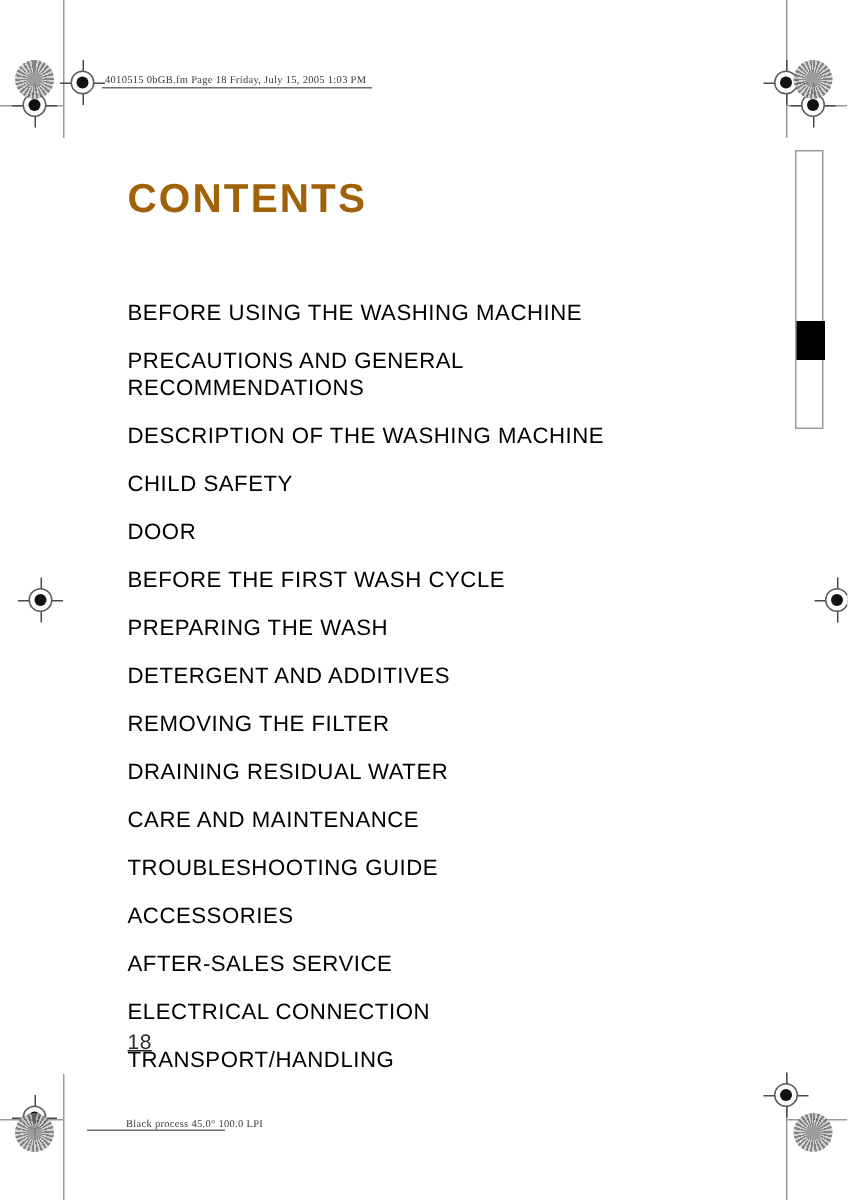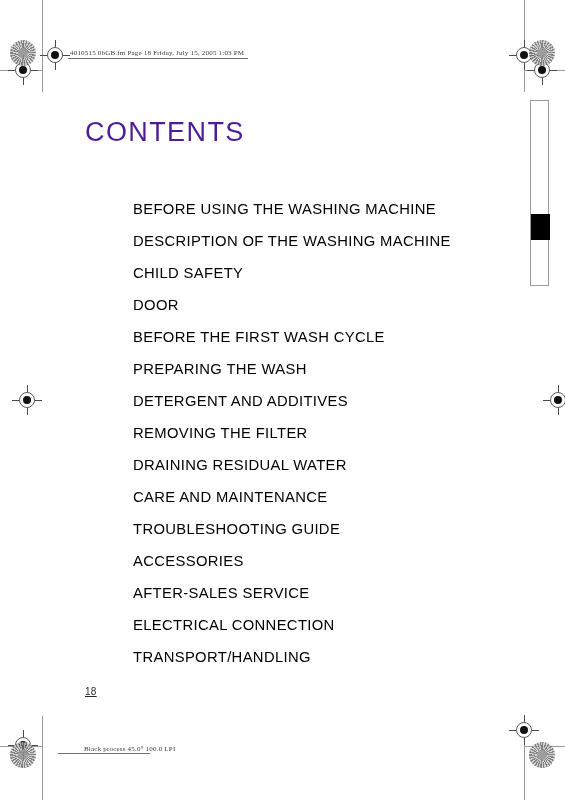--- a/index.html
+++ b/index.html
@@ -106,45 +106,44 @@
 
   
   #content {
     position: absolute;
     left: 85px;
     top: 118px;
     width: 400px;
   }
   #doc-title {
     font-size: 27px;
-    font-weight: 400;
+    font-weight: 700;
     letter-spacing: 1.4px;
-    color: #4c1d95;
+    color: #a16207;
     margin: 0 0 52px 0;
     line-height: 1.1;
   }
   .toc-list {
     list-style: none;
     margin: 0;
     padding: 0;
   }
   .toc-item {
     font-size: 14.8px;
     letter-spacing: 0.35px;
     line-height: 1.22;
     color: #000000;
     margin-bottom: 14px;
     white-space: pre-line;
-    margin-left: 48px;
   }
   #page-number {
     position: absolute;
     left: 85px;
     top: 686px;
-    font-size: 10px;
+    font-size: 14px;
     color: #2b2b2b;
     letter-spacing: 0.3px;
     text-decoration: underline;
   }
 
   
   #thumb-index {
     position: absolute;
     left: 530px;
     top: 100px;
@@ -239,20 +238,22 @@
 
   <div id="thumb-index">
     <div id="thumb-marker"></div>
   </div>
 
   <div id="content">
     <h1 id="doc-title">CONTENTS</h1>
 
     <ul class="toc-list">
       <li class="toc-item">BEFORE USING THE WASHING MACHINE</li>
+      <li class="toc-item">PRECAUTIONS AND GENERAL
+RECOMMENDATIONS</li>
       <li class="toc-item">DESCRIPTION OF THE WASHING MACHINE</li>
       <li class="toc-item">CHILD SAFETY</li>
       <li class="toc-item">DOOR</li>
       <li class="toc-item">BEFORE THE FIRST WASH CYCLE</li>
       <li class="toc-item">PREPARING THE WASH</li>
       <li class="toc-item">DETERGENT AND ADDITIVES</li>
       <li class="toc-item">REMOVING THE FILTER</li>
       <li class="toc-item">DRAINING RESIDUAL WATER</li>
       <li class="toc-item">CARE AND MAINTENANCE</li>
       <li class="toc-item">TROUBLESHOOTING GUIDE</li>

